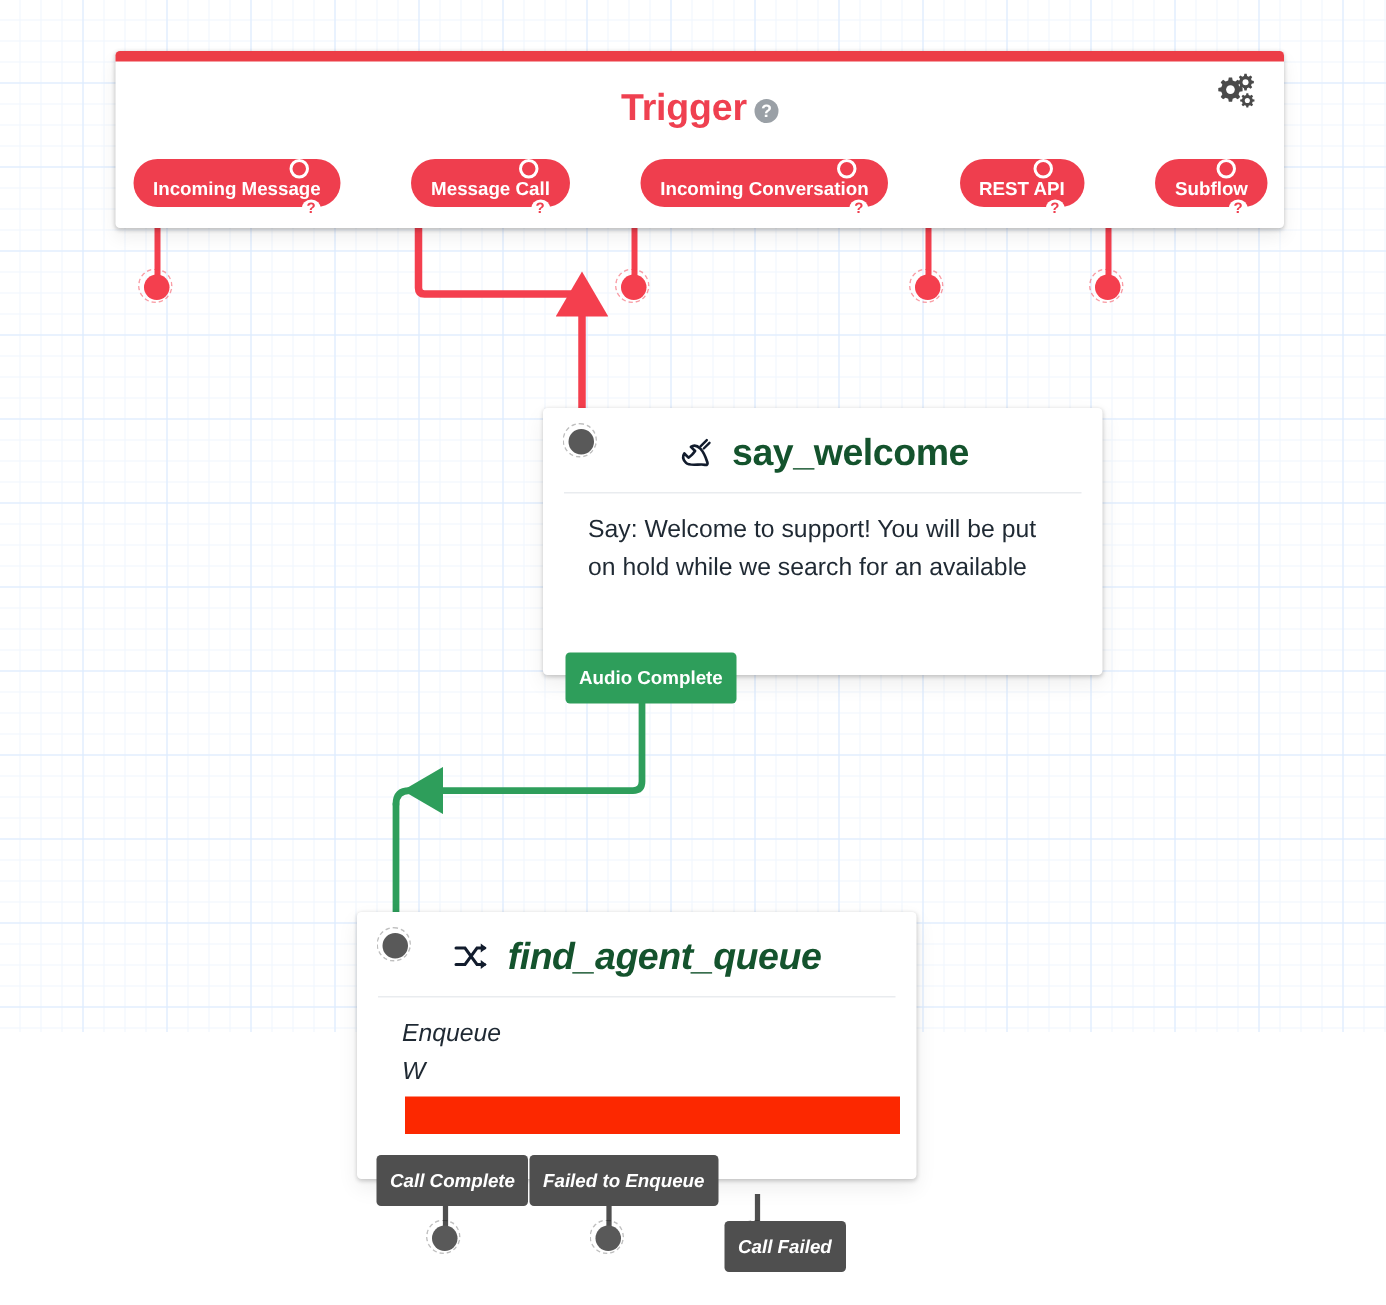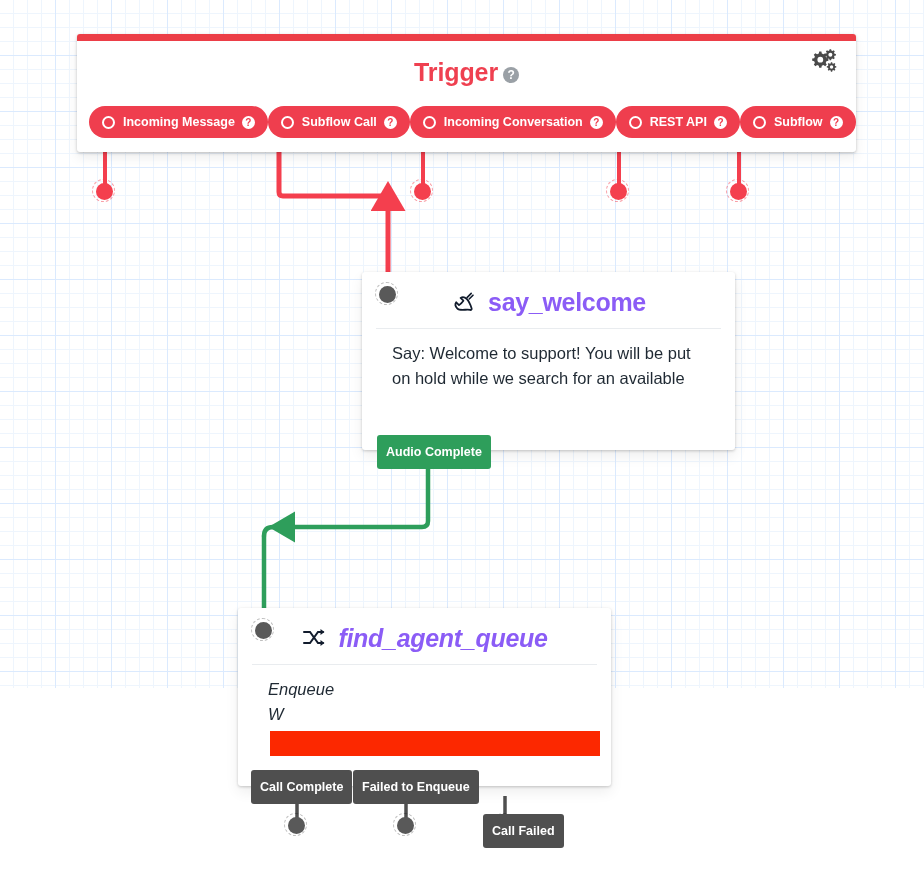--- a/index.html
+++ b/index.html
@@ -99,28 +99,29 @@
     height: 32px;
     display: flex;
     justify-content: space-between;
     align-items: center;
   }
   .pill {
     height: 32px;
     background: #ef3e4e;
     border-radius: 16px;
     display: flex;
-    align-items: center;
+    align-items: flex-end;
     padding: 0 13px;
     color: #ffffff;
     font-size: 12.5px;
     font-weight: bold;
     white-space: nowrap;
     cursor: pointer;
     box-sizing: border-box;
+    flex-direction: column;
   }
   .pill-ring {
     width: 13px; height: 13px;
     border: 2px solid #ffffff;
     border-radius: 50%;
     margin-right: 8px;
     flex: none;
     box-sizing: border-box;
   }
   .pill-help {
@@ -167,21 +168,21 @@
     z-index: 5;
   }
   .card-title {
     display: flex;
     align-items: center;
     justify-content: center;
     height: 52px;
     padding-top: 4px;
     font-size: 25px;
     font-weight: bold;
-    color: #8b5cf6;
+    color: #14532d;
     letter-spacing: -0.3px;
   }
   .card-icon {
     margin-right: 11px;
     display: flex;
     align-items: center;
   }
   .card-subtitle {
     text-align: center;
     font-size: 13.5px;
@@ -212,21 +213,21 @@
     border-radius: 3px;
     color: #ffffff;
     font-size: 12.5px;
     font-weight: bold;
     white-space: nowrap;
     z-index: 7;
     cursor: pointer;
     box-sizing: border-box;
   }
   .tlabel.green { background: #2e9e5b; }
-  .tlabel.gray  { background: #4f4f4f; }
+  .tlabel.gray  { background: #4f4f4f; font-style: italic; }
 
   
   #redaction-bar {
     position: absolute;
     left: 270px;
     top: 731px;
     width: 330px;
     height: 25px;
     background: #fc2800;
     z-index: 8;
@@ -287,21 +288,21 @@
     </div>
 
     <div id="trigger-pills">
       <div class="pill">
         <span class="pill-ring"></span>
         <span>Incoming Message</span>
         <span class="pill-help">?</span>
       </div>
       <div class="pill">
         <span class="pill-ring"></span>
-        <span>Subflow Call</span>
+        <span>Message Call</span>
         <span class="pill-help">?</span>
       </div>
       <div class="pill">
         <span class="pill-ring"></span>
         <span>Incoming Conversation</span>
         <span class="pill-help">?</span>
       </div>
       <div class="pill">
         <span class="pill-ring"></span>
         <span>REST API</span>

